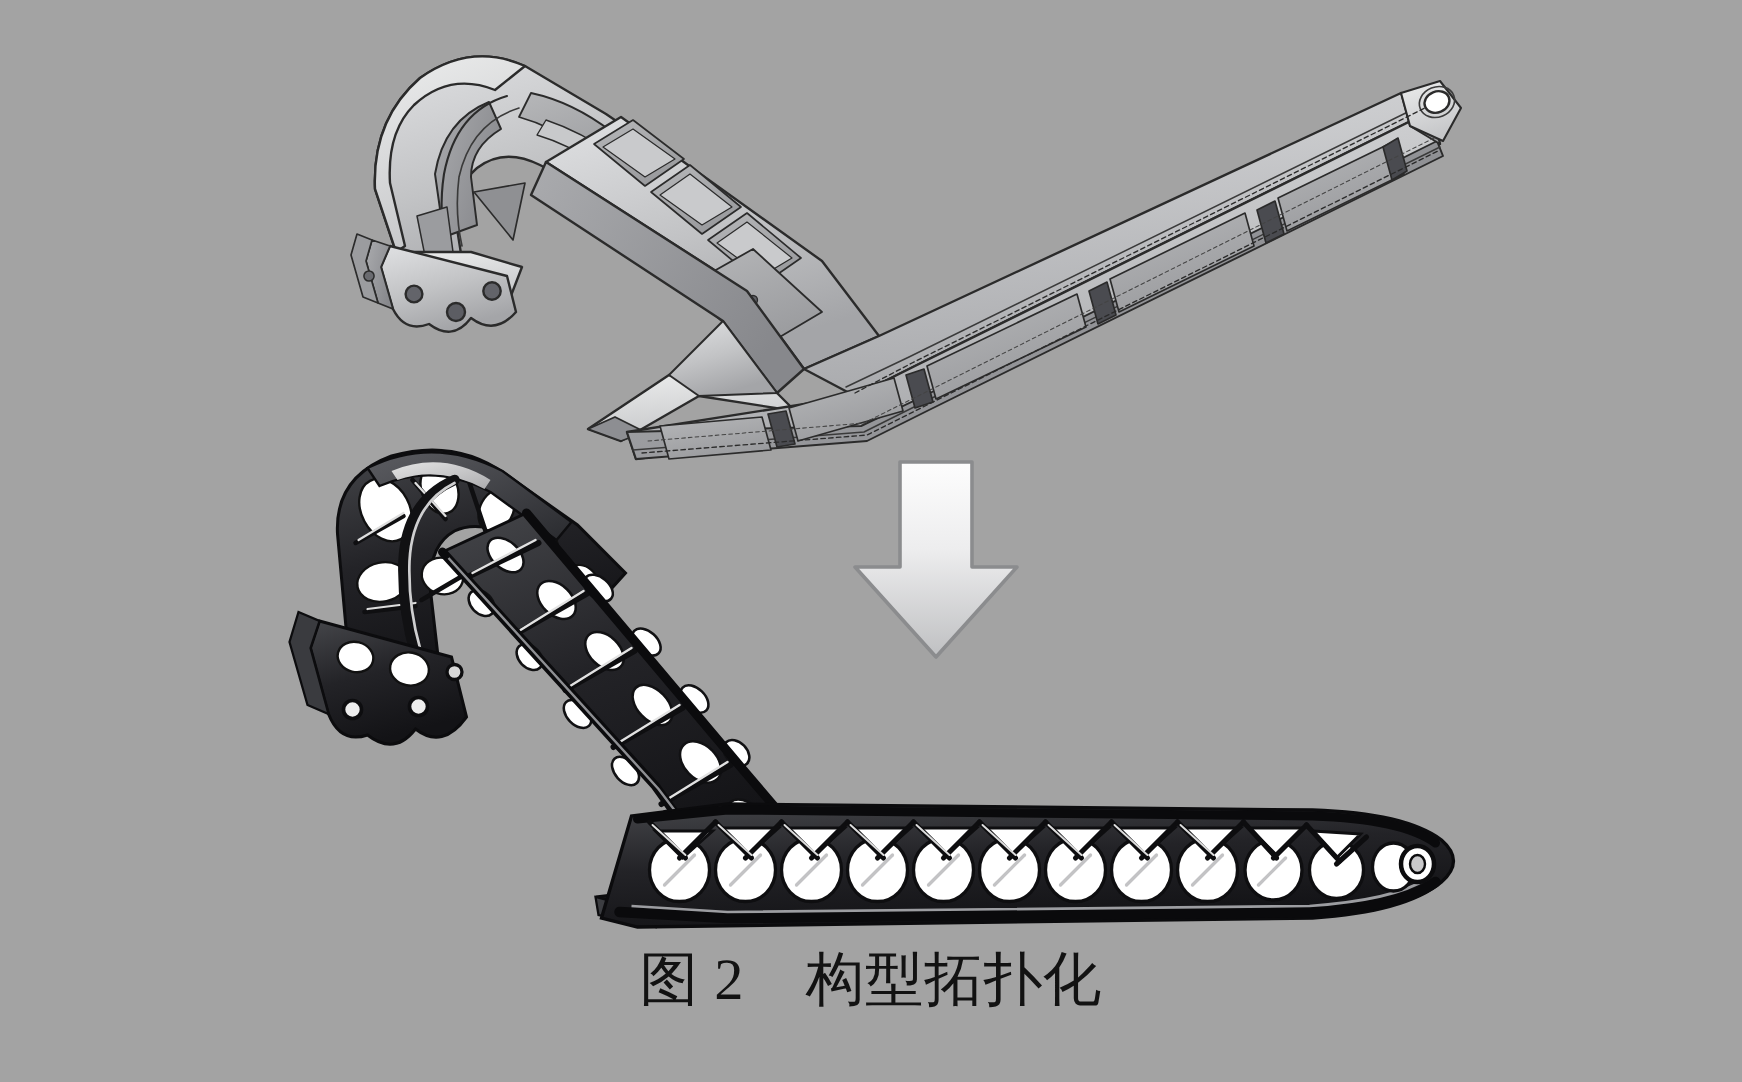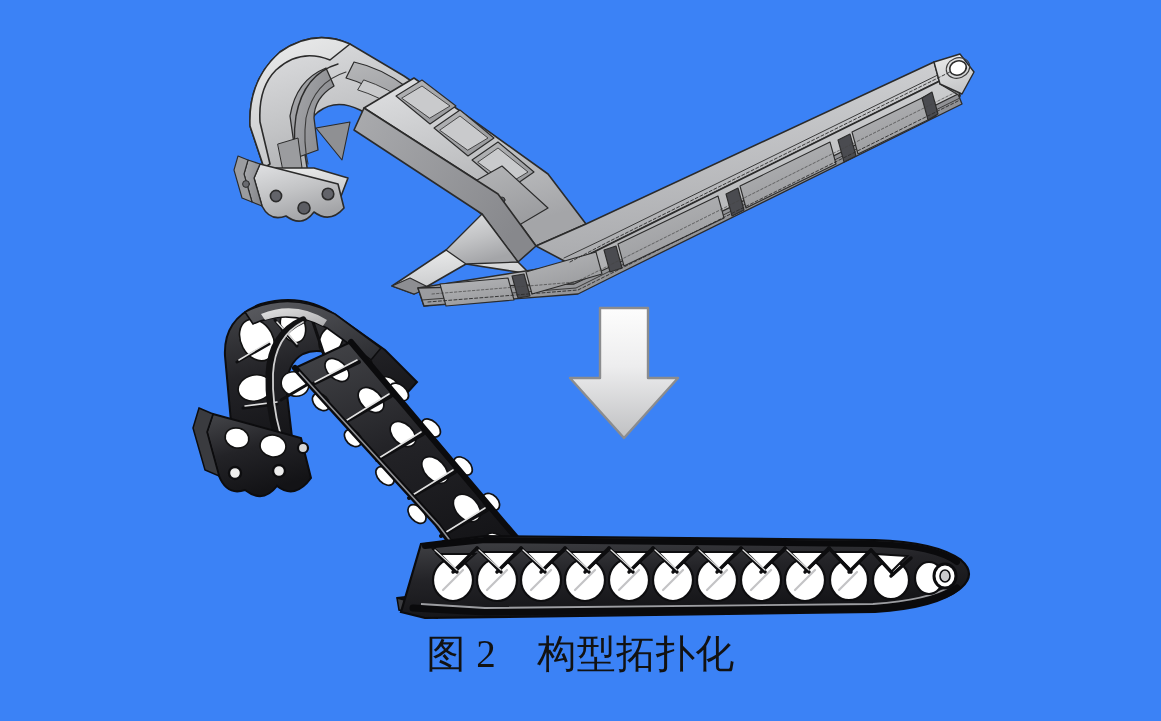--- a/index.html
+++ b/index.html
@@ -12,21 +12,21 @@
     height: 721px;
     position: relative;
     overflow: hidden;
     font-family: "Liberation Serif", "DejaVu Serif", serif;
   }
   .figure-canvas {
     position: absolute;
     left: 0; top: 0;
     width: 1161px;
     height: 721px;
-    background: #3b82f6;
+    background: #a3a3a3;
   }
   .panel {
     position: absolute;
   }
   #panel-original {
     left: 218px;
     top: 18px;
     width: 760px;
     height: 275px;
   }

